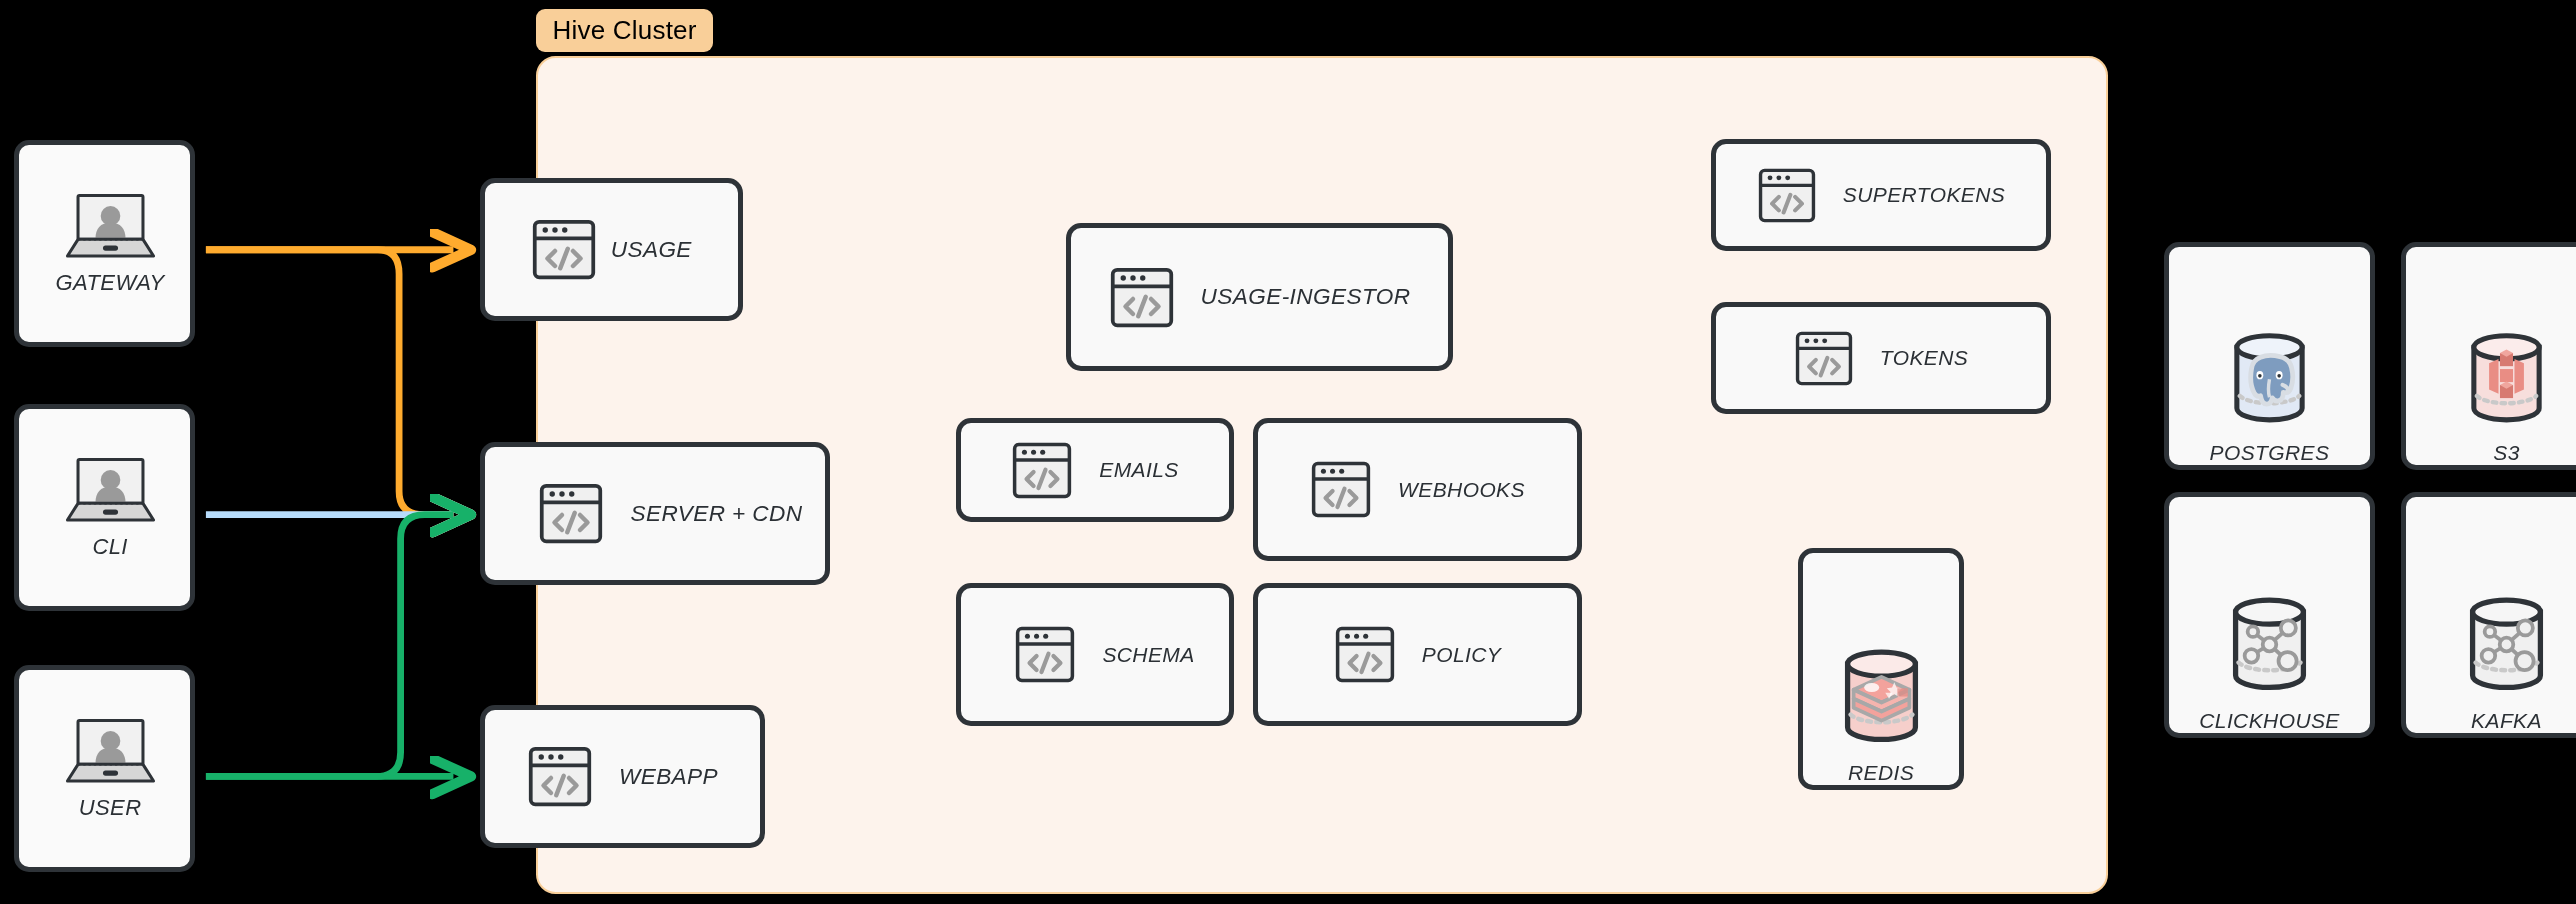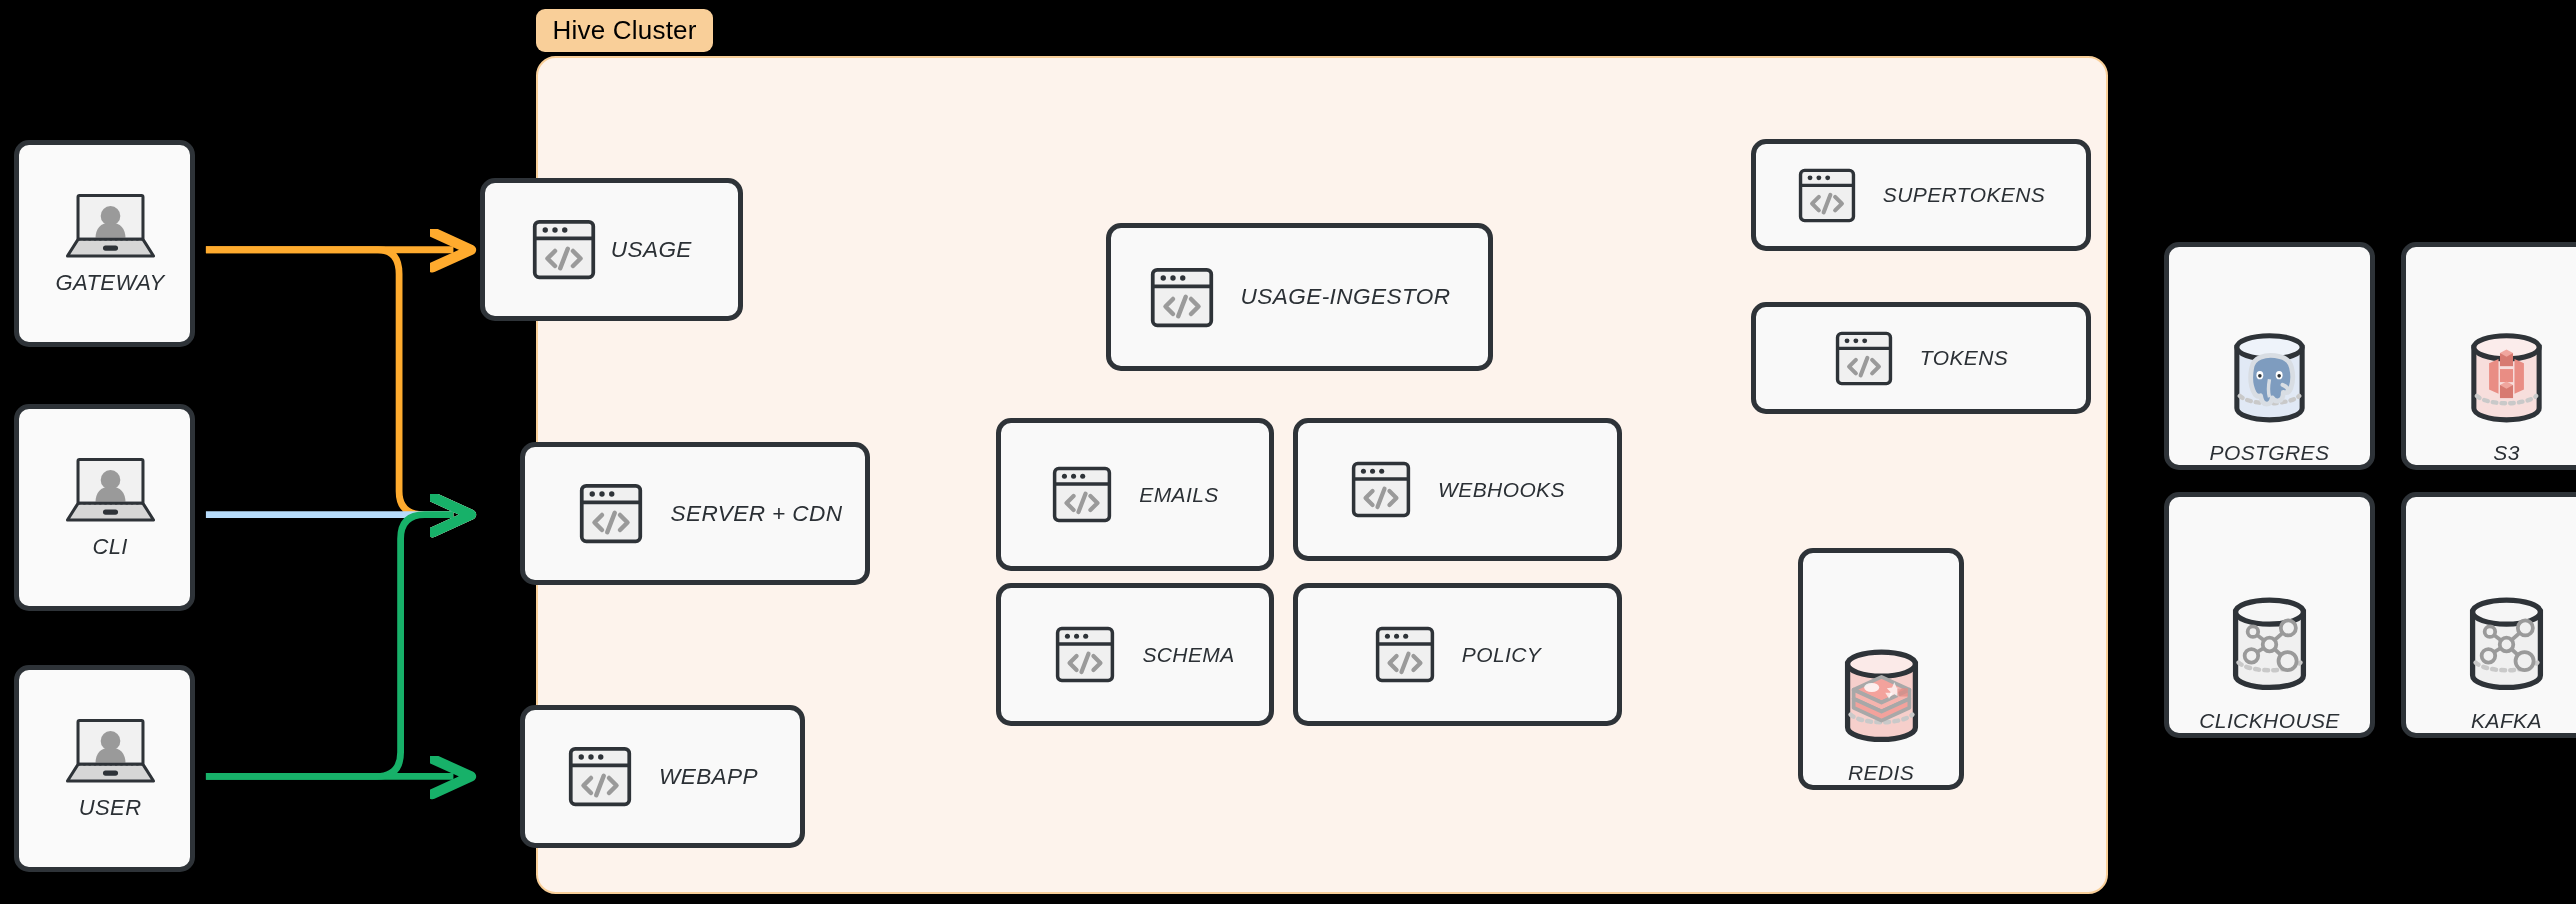--- a/index.html
+++ b/index.html
@@ -58,21 +58,21 @@
     background: #fafafa;
     padding-left: 12px;
   }
   .card.service {
     display: flex;
     flex-direction: row;
     align-items: center;
     justify-content: center;
     gap: 13.6px;
   }
-  .card.service.wide-gap { gap: 26px; margin-left: 40px; }
+  .card.service.wide-gap { gap: 26px; }
   .card.store {
     display: flex;
     flex-direction: column;
     align-items: center;
     justify-content: flex-end;
     gap: 10.6px;
   }
 
   .node-label {
     font-style: italic;
@@ -217,21 +217,21 @@
         <path d="M5,27 L83,27" stroke="#2e3338" stroke-width="5"></path>
         <circle cx="19" cy="16" r="3.6" fill="#2e3338"></circle>
         <circle cx="32" cy="16" r="3.6" fill="#2e3338"></circle>
         <circle cx="45" cy="16" r="3.6" fill="#2e3338"></circle>
         <path d="M32,44 L22,54 L32,64 M56,44 L66,54 L56,64 M49,41 L39,67" fill="none" stroke="#9a9a9a" stroke-width="6" stroke-linecap="round" stroke-linejoin="round"></path>
       </svg>
     </span>
     <span class="node-label">USAGE-INGESTOR</span>
   </div>
 
-  <div class="card service wide-gap" style="left:956px; top:418px; width:278px; height:153px;">
+  <div class="card service wide-gap" style="left:956px; top:418px; width:278px; height:104px;">
     <span>
       <svg class="winicon" width="62" height="59" viewBox="0 0 88 84">
         <rect x="5" y="5" width="78" height="74" rx="6" fill="#f0f0f0" stroke="#2e3338" stroke-width="5"></rect>
         <path d="M5,27 L83,27" stroke="#2e3338" stroke-width="5"></path>
         <circle cx="19" cy="16" r="3.6" fill="#2e3338"></circle>
         <circle cx="32" cy="16" r="3.6" fill="#2e3338"></circle>
         <circle cx="45" cy="16" r="3.6" fill="#2e3338"></circle>
         <path d="M32,44 L22,54 L32,64 M56,44 L66,54 L56,64 M49,41 L39,67" fill="none" stroke="#9a9a9a" stroke-width="6" stroke-linecap="round" stroke-linejoin="round"></path>
       </svg>
     </span>

